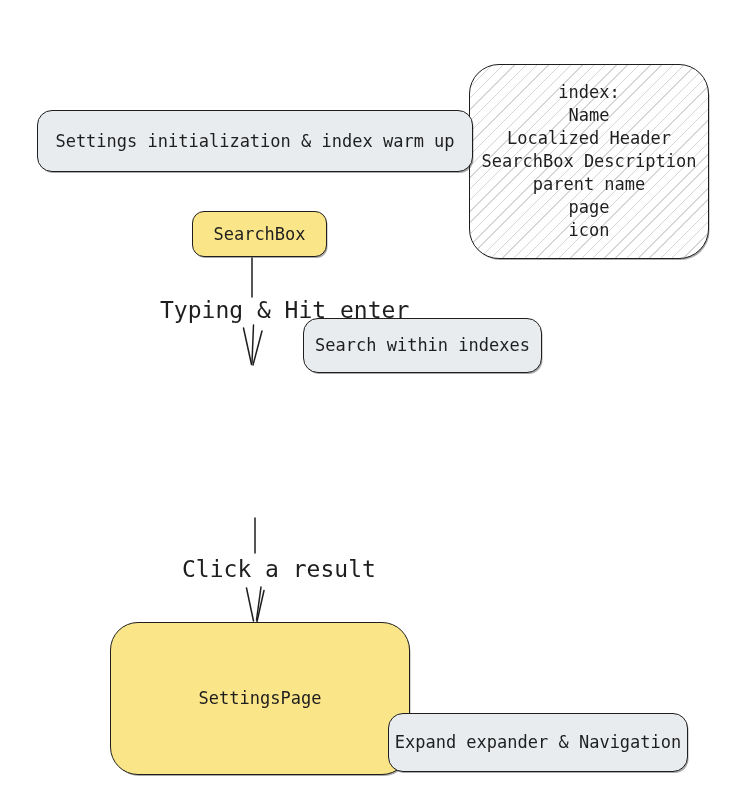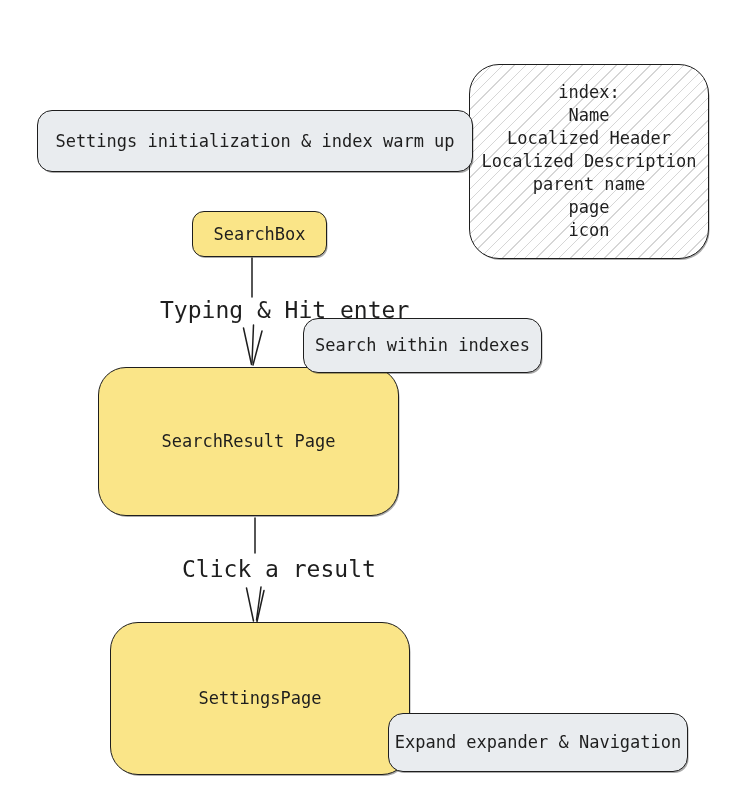--- a/index.html
+++ b/index.html
@@ -75,38 +75,35 @@
 
   <div class="node gray" id="n-settings-init">
     <span class="label">Settings initialization &amp; index warm up</span>
   </div>
 
   <div class="node hatched" id="n-index">
     <div class="multiline">
       <div>index:</div>
       <div>Name</div>
       <div>Localized Header</div>
-      <div>Localized Description</div>
+      <div>SearchBox Description</div>
       <div>parent name</div>
       <div>page</div>
       <div>icon</div>
     </div>
   </div>
 
   <div class="node yellow" id="n-searchbox">
     <span class="label">SearchBox</span>
   </div>
 
   <div class="node gray" id="n-search-within">
     <span class="label">Search within indexes</span>
   </div>
 
-  <div class="node yellow" id="n-search-result">
-    <span class="label">SearchResult Page</span>
-  </div>
 
   <div class="node yellow" id="n-settings-page">
     <span class="label">SettingsPage</span>
   </div>
 
   <div class="node gray" id="n-expand-nav">
     <span class="label">Expand expander &amp; Navigation</span>
   </div>
 
   <div class="edge-label" id="l-typing">Typing &amp; Hit enter</div>

